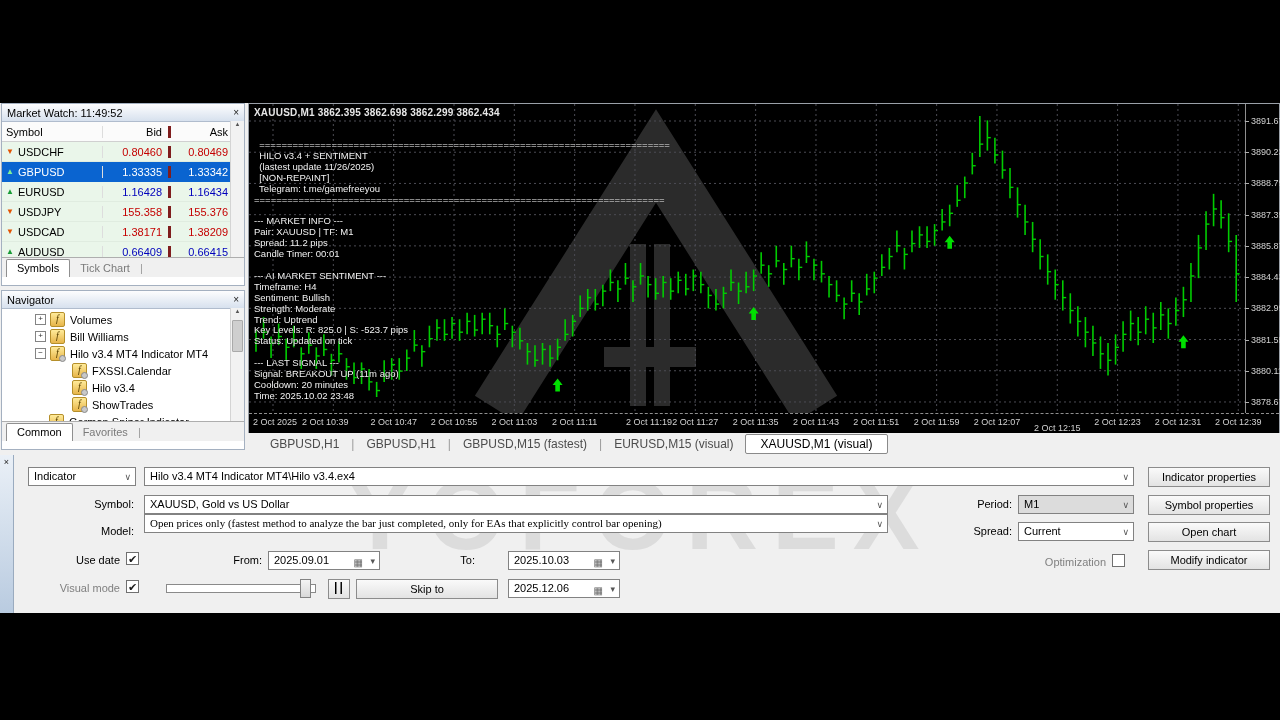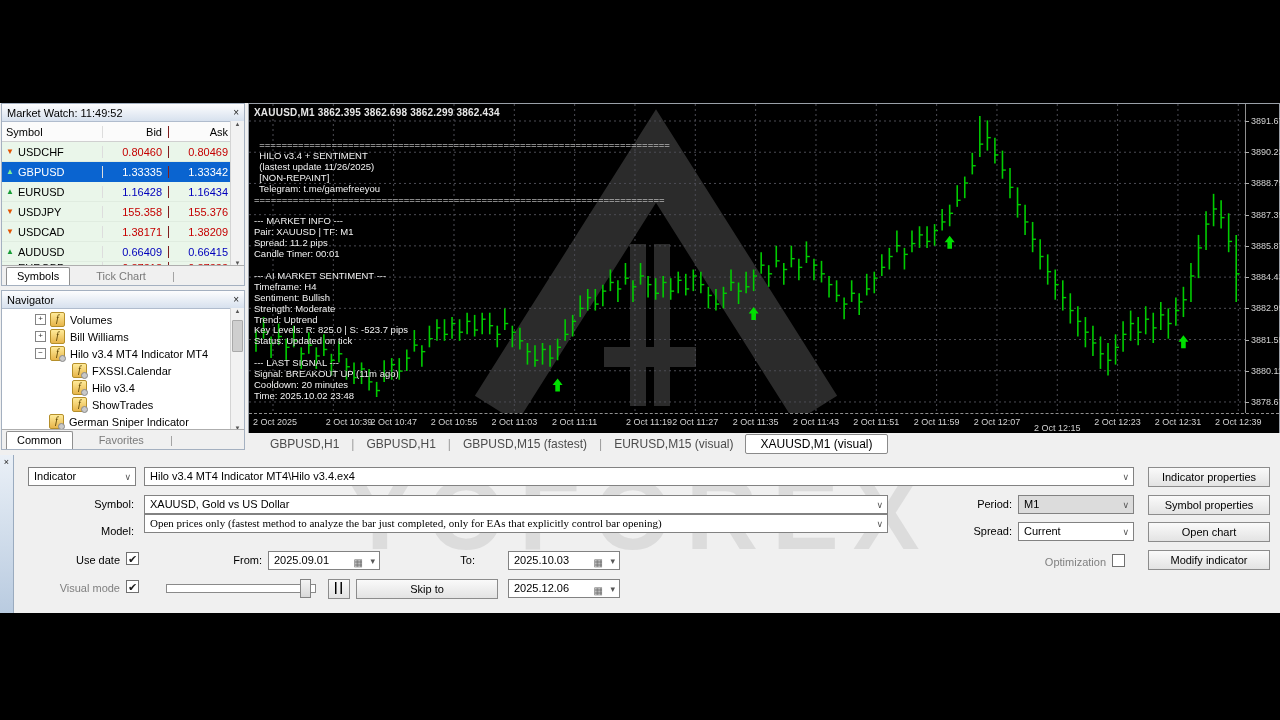--- a/index.html
+++ b/index.html
@@ -5,33 +5,33 @@
   html,body{margin:0;padding:0;background:#000;}
   body{font-family:"Liberation Sans",sans-serif;}
   .screen{position:relative;width:1280px;height:720px;background:#000;overflow:hidden;}
   .band{position:absolute;left:0;top:103px;width:1280px;height:510px;background:#f0f0f0;}
 
   
   .panel{position:absolute;background:#fff;border:1px solid #a4b0c0;box-sizing:border-box;}
   .ptitle{height:17px;background:linear-gradient(#fdfdfe,#d7e1ee);border-bottom:1px solid #b0bccd;
           font-size:11px;color:#000;display:flex;justify-content:space-between;align-items:center;padding:0 5px;}
   .pclose{font-size:10px;color:#222;line-height:10px;}
-  .ptabs{position:absolute;left:0;right:0;bottom:0;height:19px;background:#f0f0f0;border-top:1px solid #aeaeae;
-         display:flex;align-items:flex-end;font-size:11px;padding-left:4px;gap:16px;}
+  .ptabs{position:absolute;left:0;right:0;bottom:8px;height:19px;background:#f0f0f0;border-top:1px solid #aeaeae;
+         display:flex;align-items:flex-end;font-size:11px;padding-left:4px;}
   .ptab{padding:2px 10px 3px 10px;color:#7a7a7a;}
   .ptab.active{background:#fff;border:1px solid #8f8f8f;border-bottom:none;color:#000;border-radius:2px 2px 0 0;}
   .tabsep{color:#9a9a9a;padding-bottom:3px;}
 
   
   .mw{left:1px;top:0;width:244px;height:183px;}
   .mwhead{display:flex;height:19px;font-size:11px;color:#000;background:#fbfbfb;border-bottom:1px solid #d0d0d0;align-items:center;}
   .mwrow{display:flex;height:19px;font-size:11px;align-items:center;background:#eaf6ea;border-bottom:1px solid #e0ece0;}
   .c-sym{flex:0 0 100px;display:flex;align-items:center;padding-left:4px;box-sizing:border-box;color:#000;}
   .c-bid{flex:0 0 66px;text-align:right;padding-right:6px;box-sizing:border-box;border-left:1px solid #ddd;}
-  .c-ask{flex:0 0 64px;text-align:right;padding-right:4px;box-sizing:border-box;border-left:1px solid #7f1d1d;}
+  .c-ask{flex:0 0 64px;text-align:right;padding-right:4px;box-sizing:border-box;border-left:3px solid #7f1d1d;}
   .tr{font-style:normal;font-size:8px;width:12px;display:inline-block;}
   .tr.up{color:#189c36;} .tr.down{color:#e25300;}
   .v-red{color:#c40000;} .v-blue{color:#0000bb;}
   .mwrow.sel{background:#0a64d0;border-bottom-color:#0a64d0;}
   .mwrow.sel .c-sym,.mwrow.sel .c-bid,.mwrow.sel .c-ask{color:#fff;}
   .mwrow.cut{height:12px;overflow:hidden;}
   .scrollcol{position:absolute;top:17px;right:0;width:13px;background:#f2f2f2;border-left:1px solid #d4d4d4;
              display:flex;flex-direction:column;justify-content:space-between;align-items:center;font-size:6px;color:#555;}
   .sthumb{width:9px;background:#cfcfcf;border:1px solid #aaa;border-radius:1px;}
 
@@ -550,21 +550,21 @@
           <span class="plabel" style="top: 105.66px;">3887.35</span>
           <span class="plabel" style="top: 136.88px;">3885.87</span>
           <span class="plabel" style="top: 168.1px;">3884.43</span>
           <span class="plabel" style="top: 199.32px;">3882.99</span>
           <span class="plabel" style="top: 230.54px;">3881.55</span>
           <span class="plabel" style="top: 261.76px;">3880.11</span>
           <span class="plabel" style="top: 292.98px;">3878.67</span>
         </div>
     <div class="taxis" id="taxis">
           <span class="tlabel" style="left: 4px;">2 Oct 2025</span>
-          <span class="tlabel" style="left: 39.33px; width: 84px; text-align: right;">2 Oct 10:39</span>
+          <span class="tlabel" style="left: 39.33px; width: 74px; text-align: center;">2 Oct 10:39</span>
           <span class="tlabel" style="left: 99.66px; width: 90px; text-align: center;">2 Oct 10:47</span>
           <span class="tlabel" style="left: 159.99px; width: 90px; text-align: center;">2 Oct 10:55</span>
           <span class="tlabel" style="left: 220.32px; width: 90px; text-align: center;">2 Oct 11:03</span>
           <span class="tlabel" style="left: 280.65px; width: 90px; text-align: center;">2 Oct 11:11</span>
           <span class="tlabel" style="left: 340.98px; width: 90px; text-align: center; padding-left: 14px;">2 Oct 11:19</span>
           <span class="tlabel" style="left: 401.31px; width: 90px; text-align: center;">2 Oct 11:27</span>
           <span class="tlabel" style="left: 461.64px; width: 90px; text-align: center;">2 Oct 11:35</span>
           <span class="tlabel" style="left: 521.97px; width: 90px; text-align: center;">2 Oct 11:43</span>
           <span class="tlabel" style="left: 582.3px; width: 90px; text-align: center;">2 Oct 11:51</span>
           <span class="tlabel" style="left: 642.63px; width: 90px; text-align: center;">2 Oct 11:59</span>

